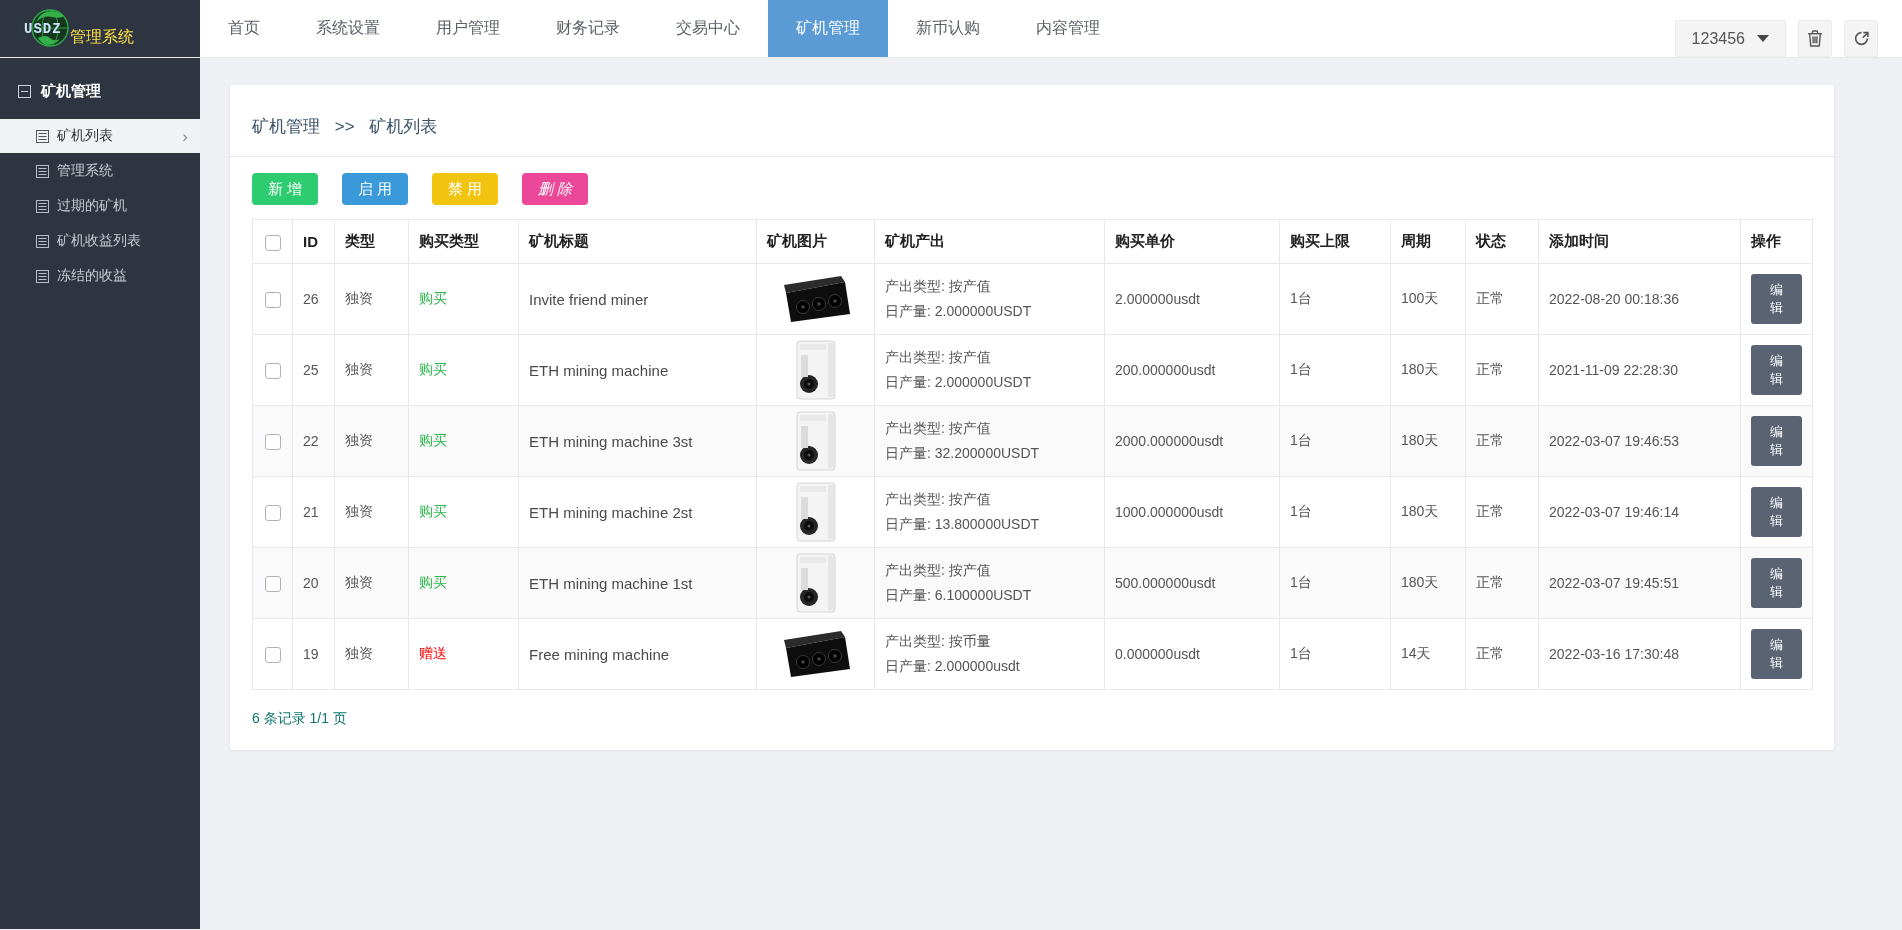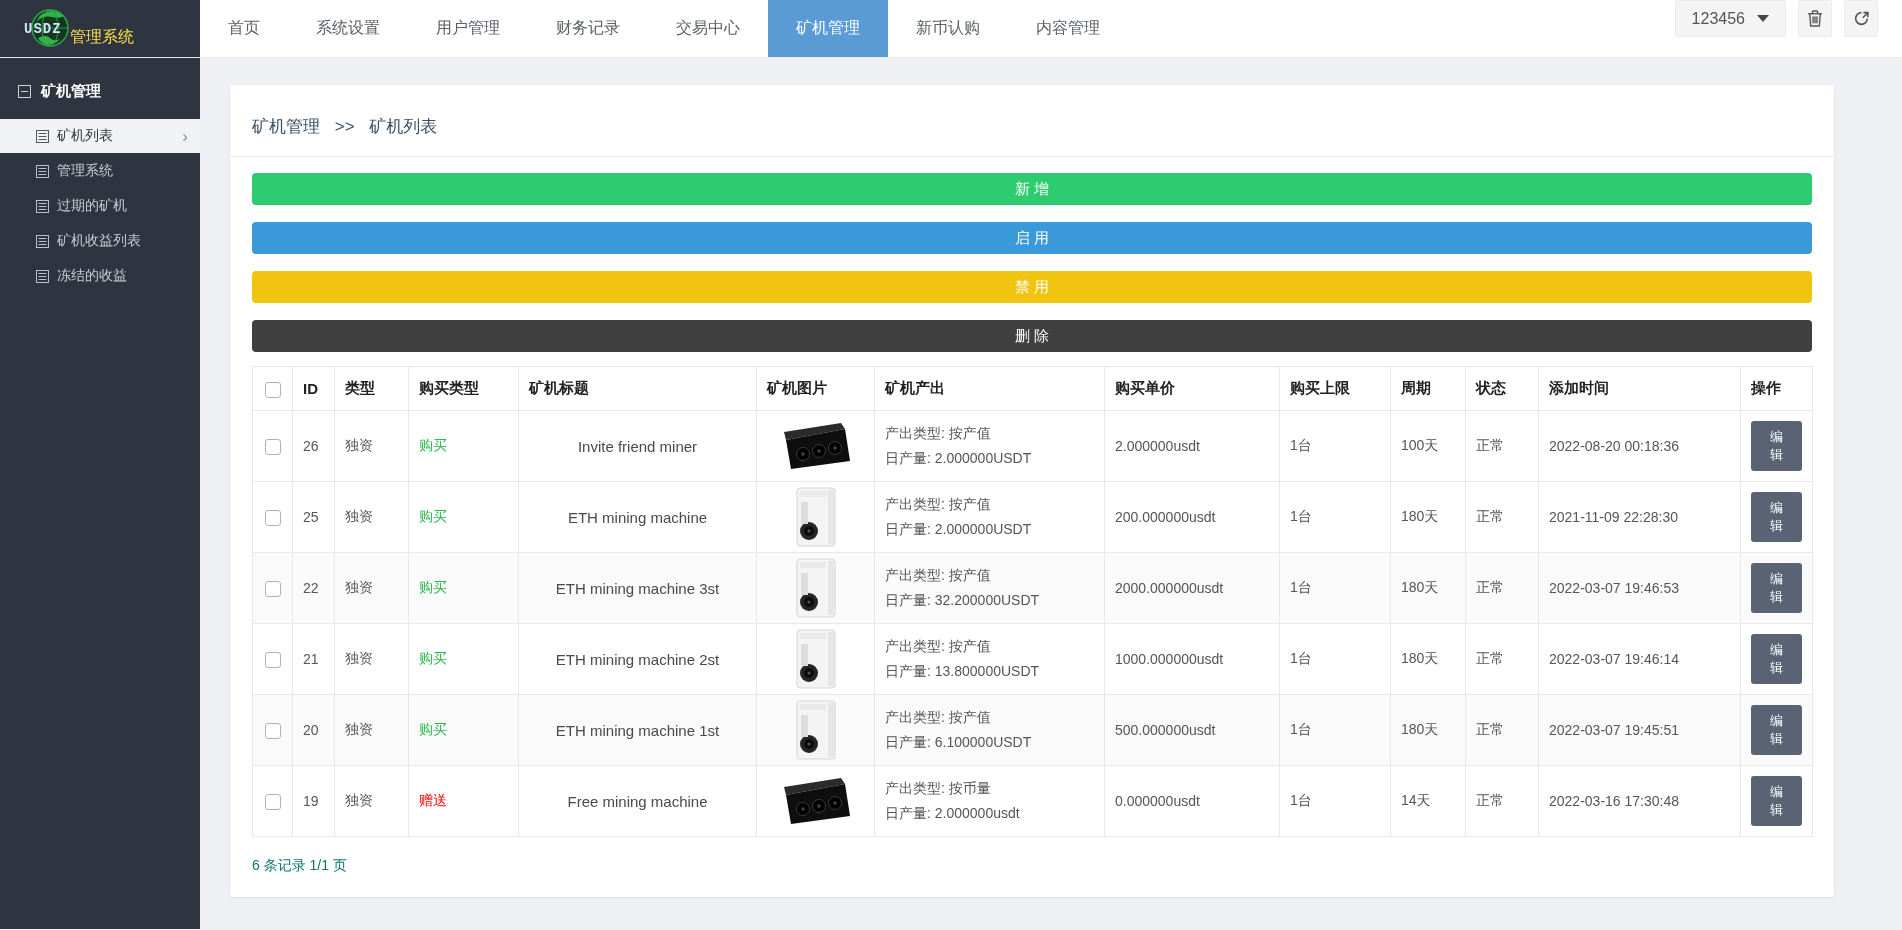--- a/index.html
+++ b/index.html
@@ -11,21 +11,21 @@
     border-bottom:1px solid #e9e9e9; }
   .logo { position:relative; width:200px; background:#2e3440; flex:0 0 200px; }
   .logo .globe { position:absolute; left:30px; top:8px; }
   .logo .usdz { position:absolute; left:24px; top:21px; color:#cfe4ff; font-size:14px; font-weight:bold;
     letter-spacing:1px; text-shadow:0 0 2px #16381f;font-family:Liberation Mono, monospace; }
   .logo .logo-title { position:absolute; left:70px; top:27px; color:#fde047; font-size:16px; }
   .nav { display:flex; align-items:stretch;text-align:right; }
   .nav-item { display:flex; align-items:center; padding:0 28px; font-size:16px; color:#5a6066;
     cursor:pointer; text-decoration:none; }
   .nav-item.active { background:#5b9bd5; color:#fff; }
-  .top-actions { margin-left:auto; margin-right:24px; display:flex; align-items:flex-start; gap:12px; }
+  .top-actions { margin-left:auto; margin-right:24px; display:flex; align-items:flex-end; gap:12px; }
   .user-btn { height:37px; padding:0 16px; background:#f4f4f4; border:1px solid #ececec; border-radius:2px;
     font-size:16px; color:#555; display:flex; align-items:center; cursor:pointer; }
   .caret-down { display:inline-block; width:0; height:0; margin-left:12px;
     border-left:6px solid transparent; border-right:6px solid transparent; border-top:7px solid #454545; }
   .icon-btn { width:34px; height:37px; background:#f4f4f4; border:1px solid #ececec; border-radius:2px;
     display:flex; align-items:center; justify-content:center; cursor:pointer; }
 
   
   .layout { display:flex; height:871px; }
   .sidebar { flex:0 0 200px; background:#2e3440; padding-top:24px; }
@@ -40,39 +40,39 @@
   .side-item .chev { position:absolute; right:12px; top:50%; transform:translateY(-50%);
     font-size:17px; color:#8a8f99; line-height:1; }
 
   .content { flex:1 1 auto; }
   .card { width:1604px; margin:27px 0 0 30px; background:#fff; border-radius:2px;
     box-shadow:0 1px 3px rgba(0,0,0,.08); padding-bottom:22px; }
 
   .breadcrumb { padding:30px 22px 18px; font-size:17px; color:#3a5068; border-bottom:1px solid #e8eaee; }
   .breadcrumb span { margin-right:10px; }
 
-  .toolbar { padding:16px 22px 0; display:flex; gap:17px;flex-direction:column; }
+  .toolbar { padding:16px 22px 0; display:flex; gap:24px; }
   .tbtn { min-width:66px; height:32px; border:none; border-radius:4px; color:#fff; font-size:15px;
     cursor:pointer; padding:0 12px; font-family:inherit; }
   .tbtn-add { background:#2ecc71; }
   .tbtn-enable { background:#3a99d8; }
   .tbtn-disable { background:#f1c40f; }
-  .tbtn-delete { background:#404040; }
+  .tbtn-delete { background:#ec4899;font-style:italic; }
 
   table { border-collapse:collapse; table-layout:fixed; width:1560px; margin:14px 22px 0; }
   th, td { border:1px solid #e8e8e8; text-align:left; vertical-align:middle; }
   th { height:44px; padding:0 10px; font-size:15px; color:#222; font-weight:bold; background:#fff; }
   td { height:70px; padding:0 10px; font-size:14px; color:#555; }
   tbody tr:nth-child(2n+3) { background:#fafafa; }
   .c-center { text-align:center; }
   .cb { display:inline-block; width:16px; height:16px; border:1px solid #aeb4bd; border-radius:3px;
     background:#fff; vertical-align:middle; cursor:pointer; }
   .btype[data-kind="buy"] { color:#2eb84d; }
   .btype[data-kind="gift"] { color:#ff0000; }
-  .title-cell { font-size:15px; color:#4a4a4a;text-align:center; }
+  .title-cell { font-size:15px; color:#4a4a4a; }
   .out-line { line-height:25px; font-size:14px; color:#555; }
   .mimg { display:flex; align-items:center; justify-content:center; height:70px; }
   .mimg svg { display:none; }
   .mimg[data-img="black-box-miner"] svg.m-black { display:block; }
   .mimg[data-img="white-miner"] svg.m-white { display:block; }
   .edit-btn { background:#5a6373; color:#fff; border:none; border-radius:3px; font-size:13px;
     padding:7px 13px; cursor:pointer; font-family:inherit; }
   .nowrap { white-space:nowrap; }
 
   .summary { padding:20px 22px 0; font-size:14px; color:#0f766e; }

